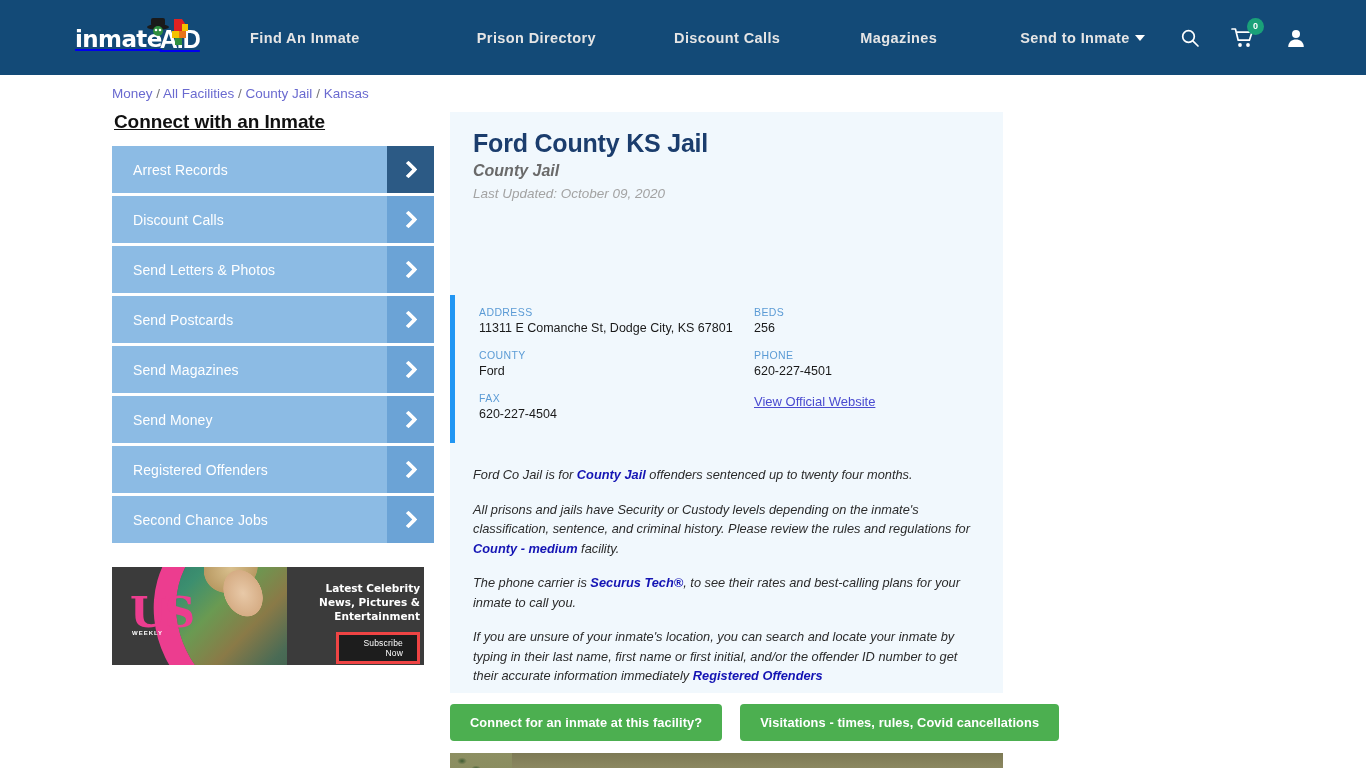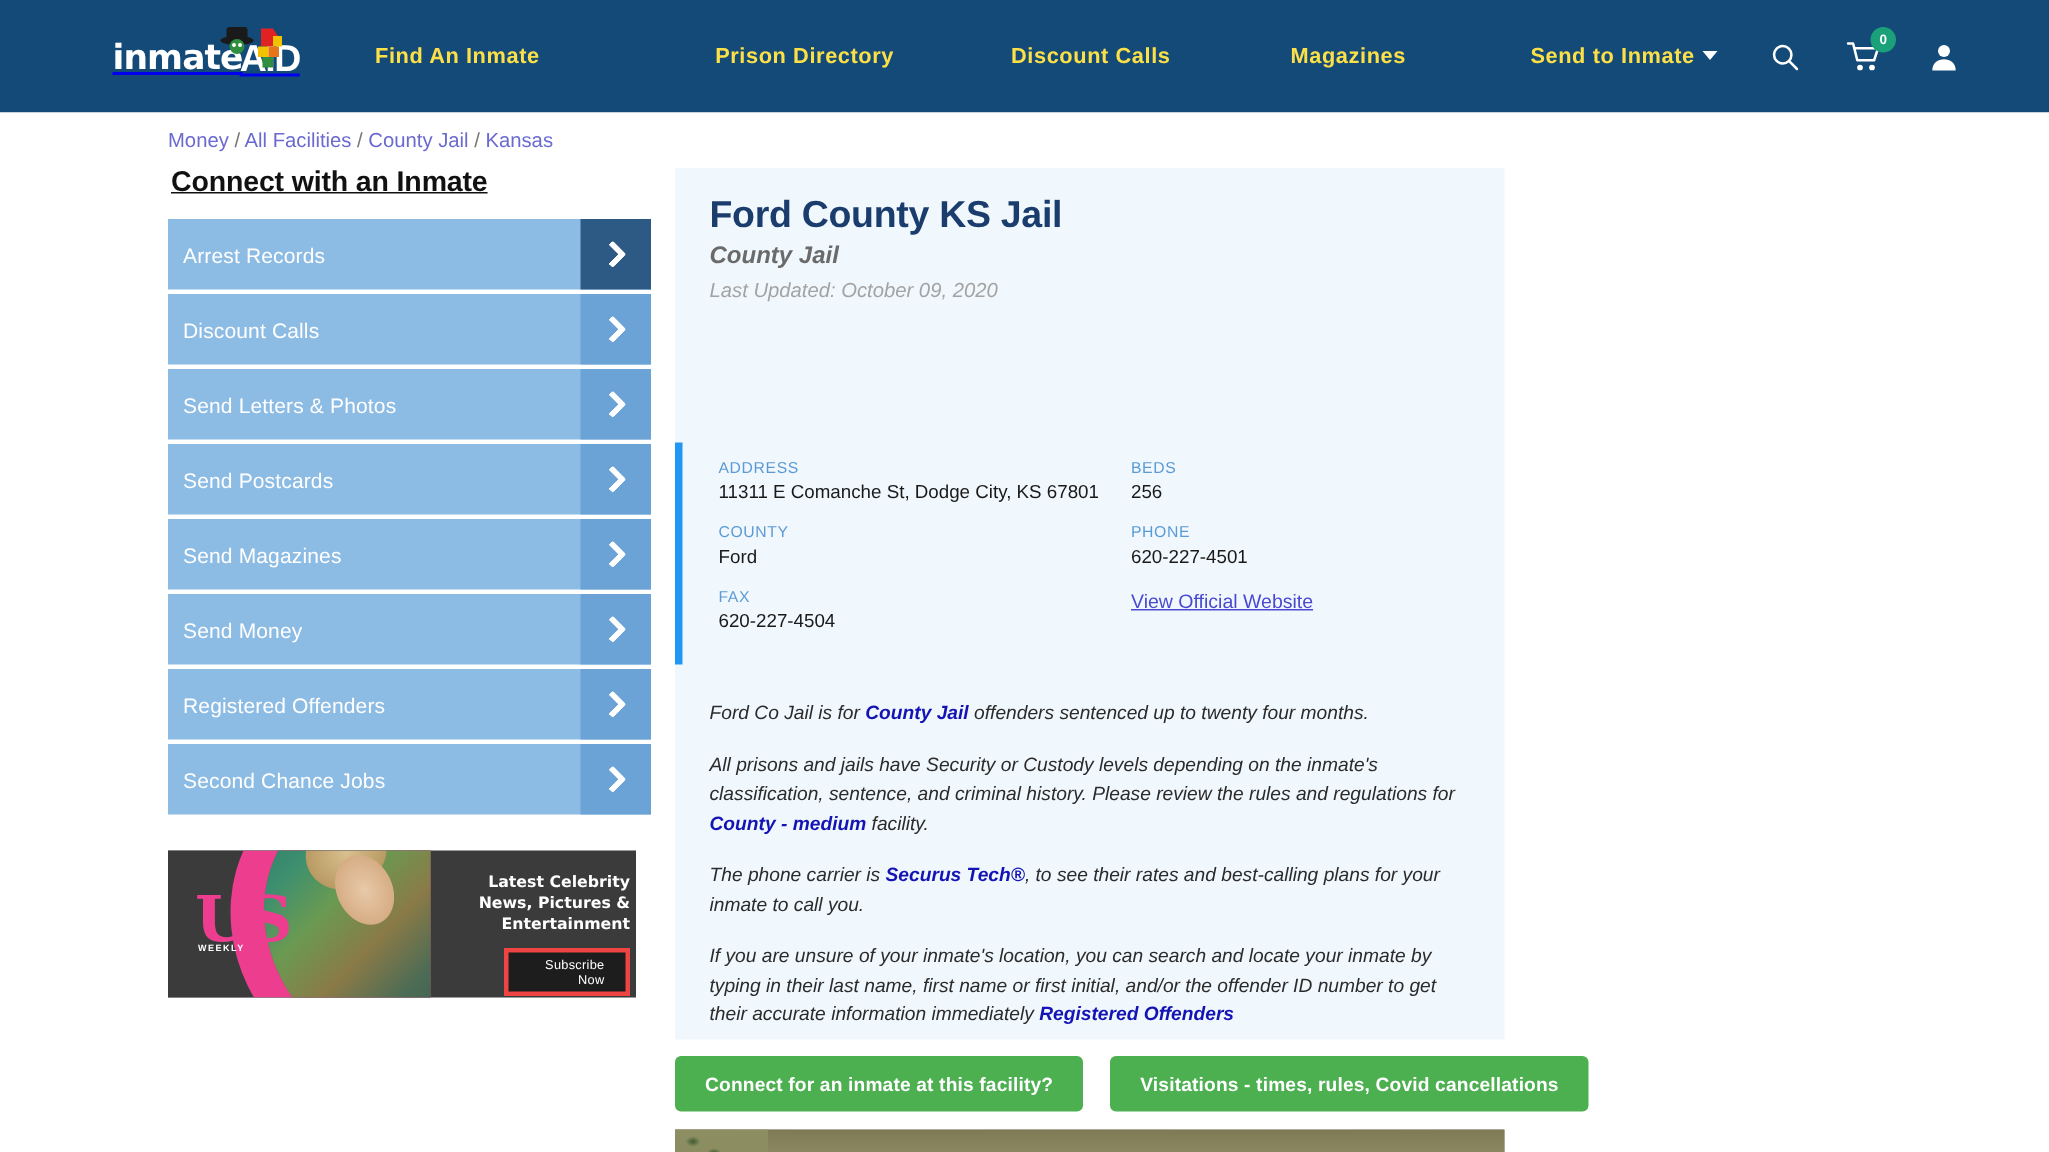--- a/index.html
+++ b/index.html
@@ -40,21 +40,21 @@
   .logo-badge {
     position: absolute; left: 66px; top: -2px;
     width: 52px; height: 34px;
   }
   .nav {
     position: absolute; left: 250px; top: 0;
     height: 75px;
     display: flex; align-items: center;
   }
   .nav-item {
-    color: #fde047; font-size: 14.5px; font-weight: bold;
+    color: #e5e5e5; font-size: 14.5px; font-weight: bold;
     letter-spacing: 0.4px;
     text-decoration: none;
     white-space: nowrap;
   }
   .nav-gap-1 { margin-right: 117px; }
   .nav-gap-2 { margin-right: 78px; }
   .nav-gap-3 { margin-right: 80px; }
   .nav-gap-4 { margin-right: 83px; }
   .caret {
     display: inline-block; margin-left: 5px;
@@ -97,21 +97,21 @@
     letter-spacing: -0.1px;
   }
   .side-btn {
     position: relative;
     height: 47px; margin-bottom: 3px;
     background: #8cbbe4;
     display: flex; align-items: center;
     cursor: pointer;
   }
   .side-btn-label {
-    color: #ffffff; font-size: 14px; padding-left: 10px;
+    color: #ffffff; font-size: 14px; padding-left: 21px;
     letter-spacing: 0.1px;
   }
   .side-arrow {
     position: absolute; right: 0; top: 0;
     width: 47px; height: 47px;
     background: #6ba3d6;
     display: flex; align-items: center; justify-content: center;
   }
   .side-btn.active .side-arrow { background: #2c5a85; }
   .chev {

